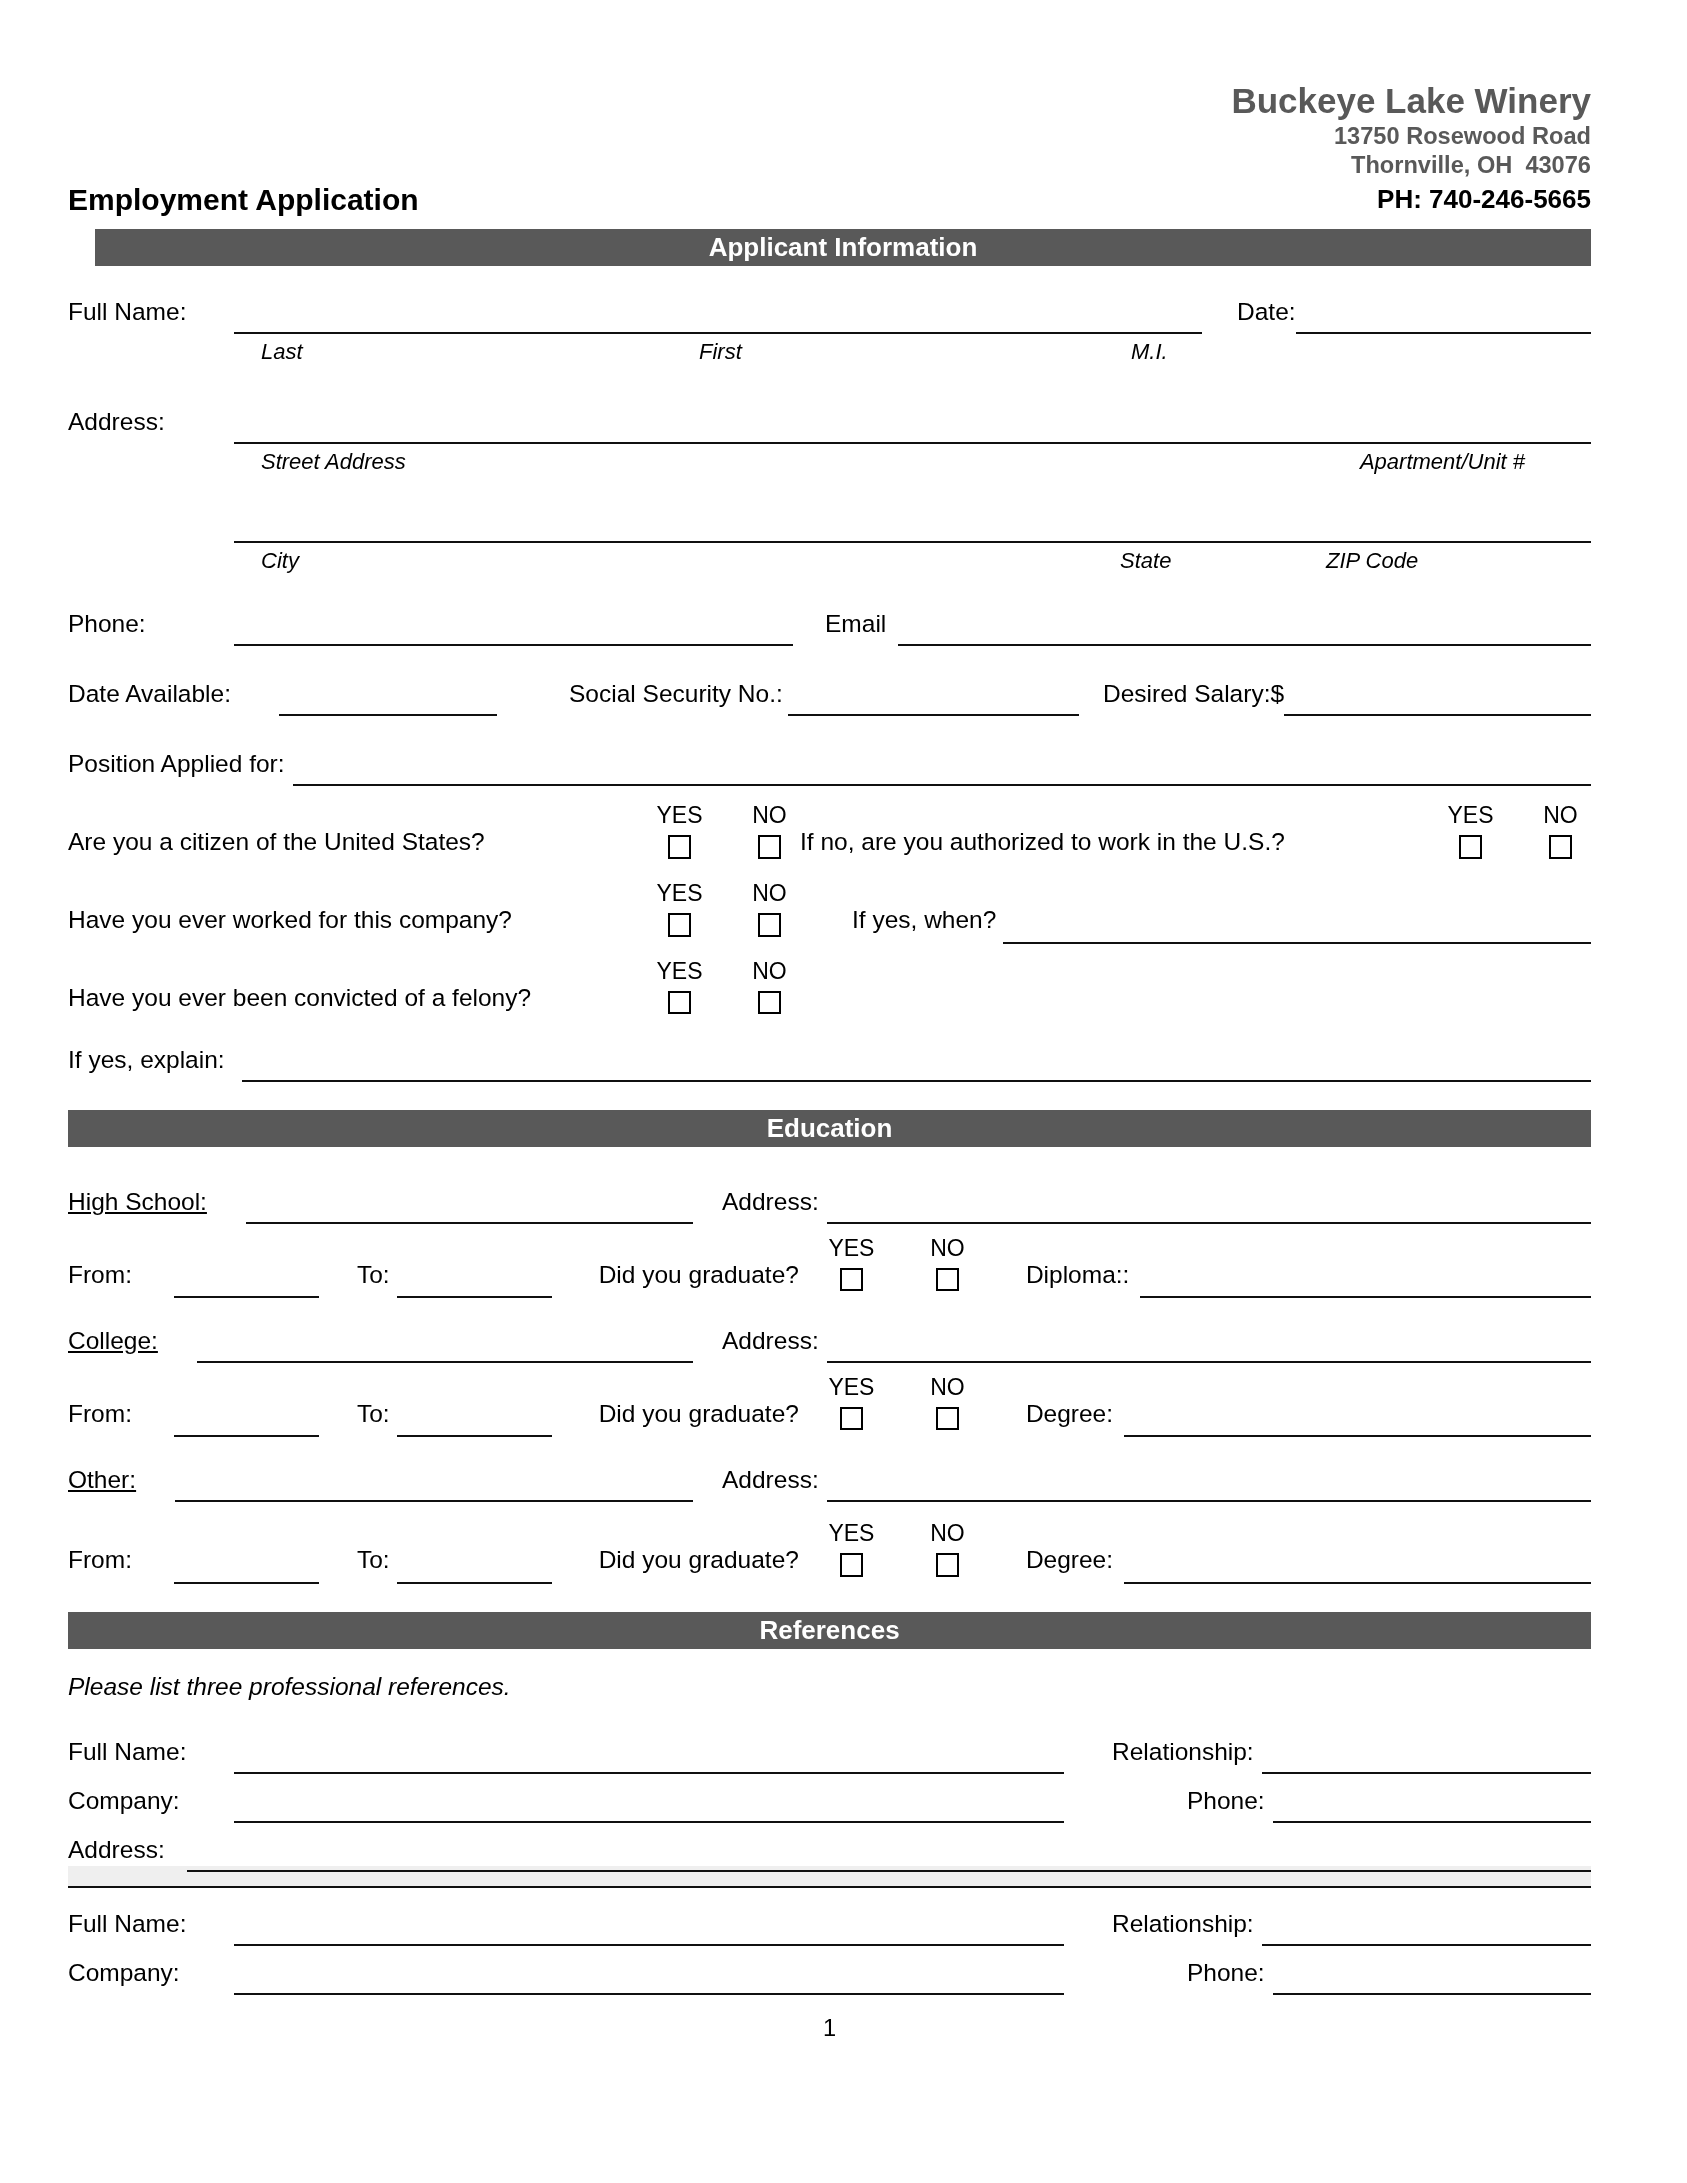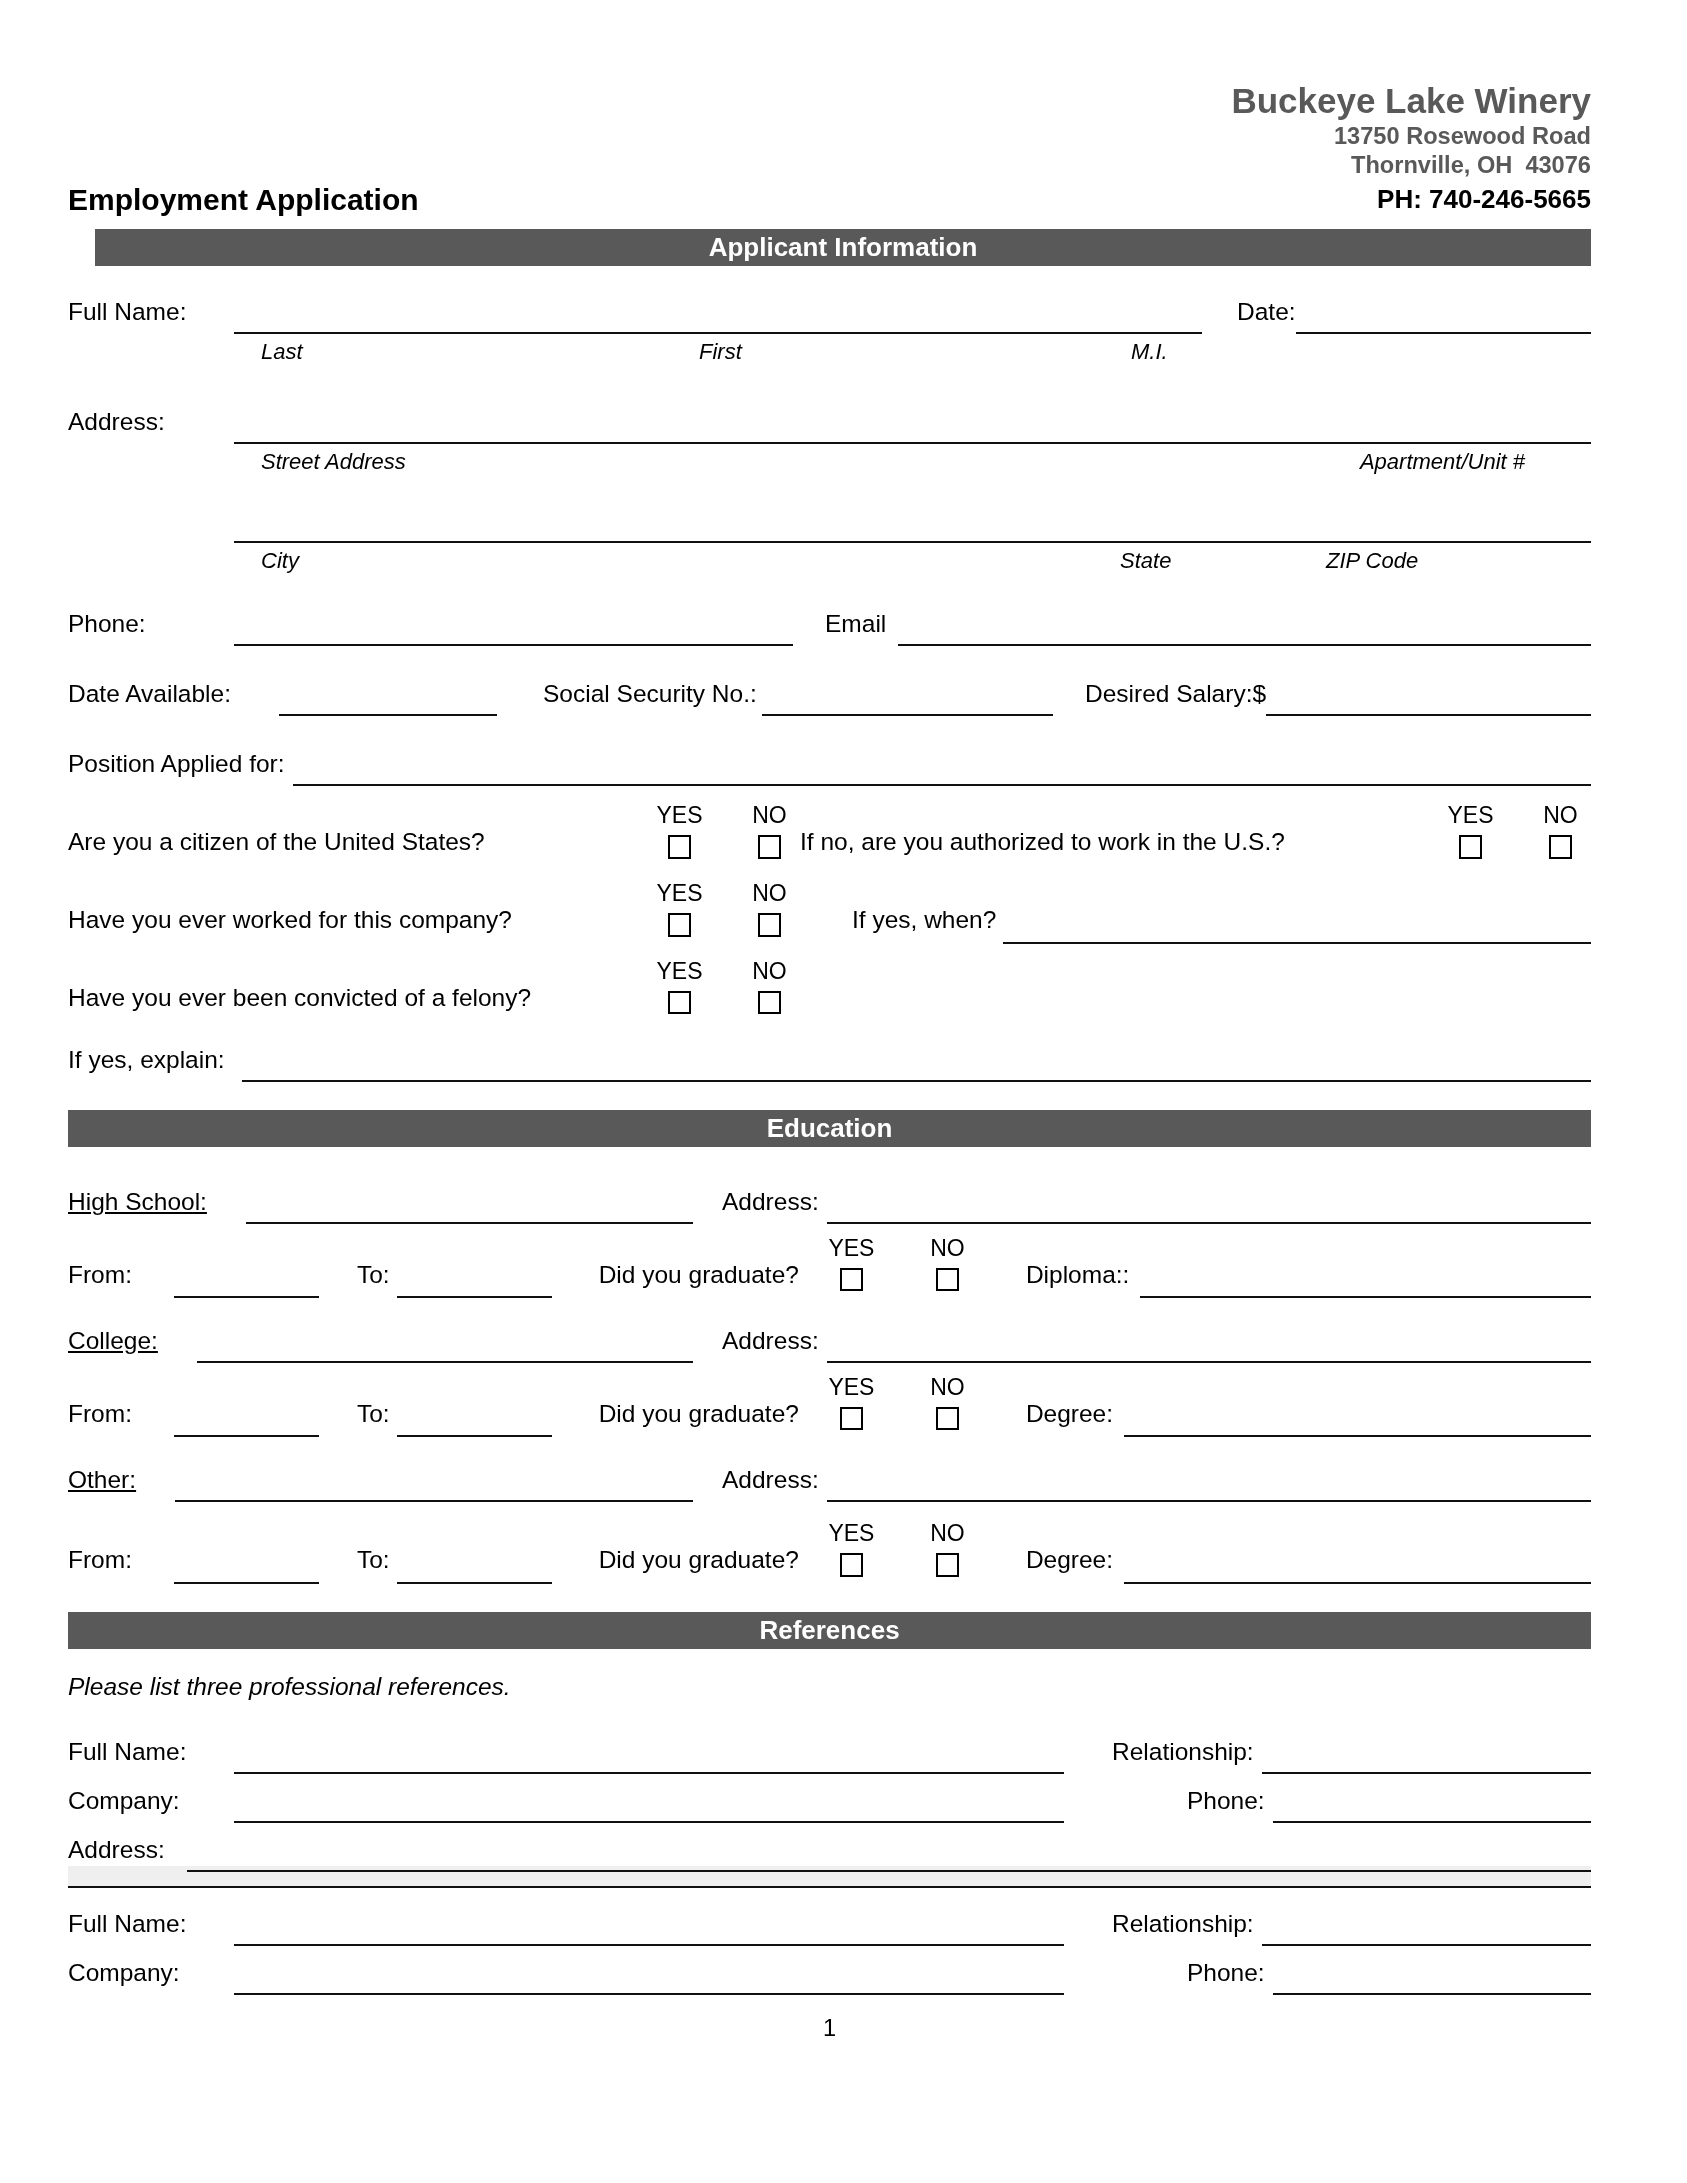--- a/index.html
+++ b/index.html
@@ -43,23 +43,23 @@
   .s-last  { width:438px; }
   .s-first { width:432px; }
   .s-apt   { margin-left:auto; margin-right:66px; }
   .city-ln { margin-left:166px; }
   .s-city  { width:859px; }
   .s-state { width:206px; }
   .phone-ln{ width:559px; }
   .email-lbl{ margin-left:32px; }
   .email-ln { margin-left:12.2px; }
   .da-ln   { width:218px; margin-left:48px; }
-  .ssn-lbl { margin-left:46px; }
+  .ssn-lbl { margin-left:72px; }
   .ssn-ln  { width:291px; margin-left:5.2px; }
-  .sal-lbl { margin-left:32px; }
+  .sal-lbl { margin-left:24px; }
   .pos-ln  { margin-left:8.7px; }
   .qtext   { width:568px; }
   .cbw     { width:61px; }
   .cb-yes  { margin-left:13px; }
   .cb-no   { margin-left:29px; }
   .q2      { }
   .cb-yes-r{ margin-left:auto; }
   .when-lbl{ margin-left:52px; }
   .when-ln { margin-left:7px; }
   .exp-ln  { margin-left:17.5px; }

